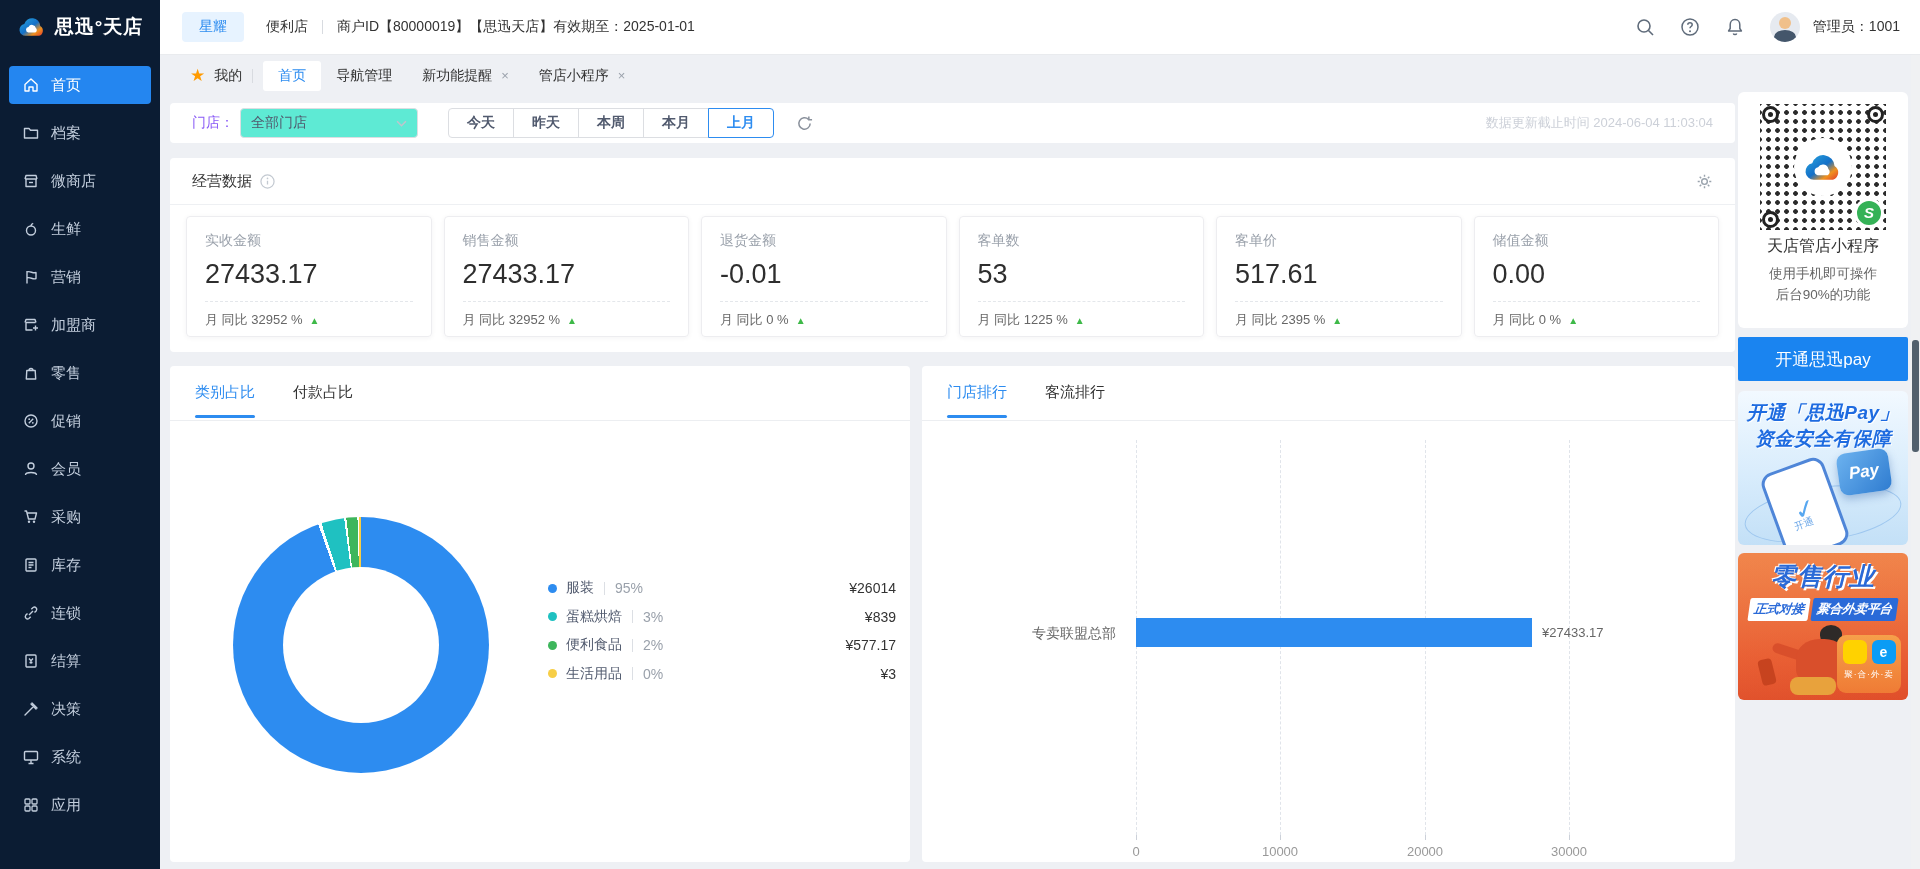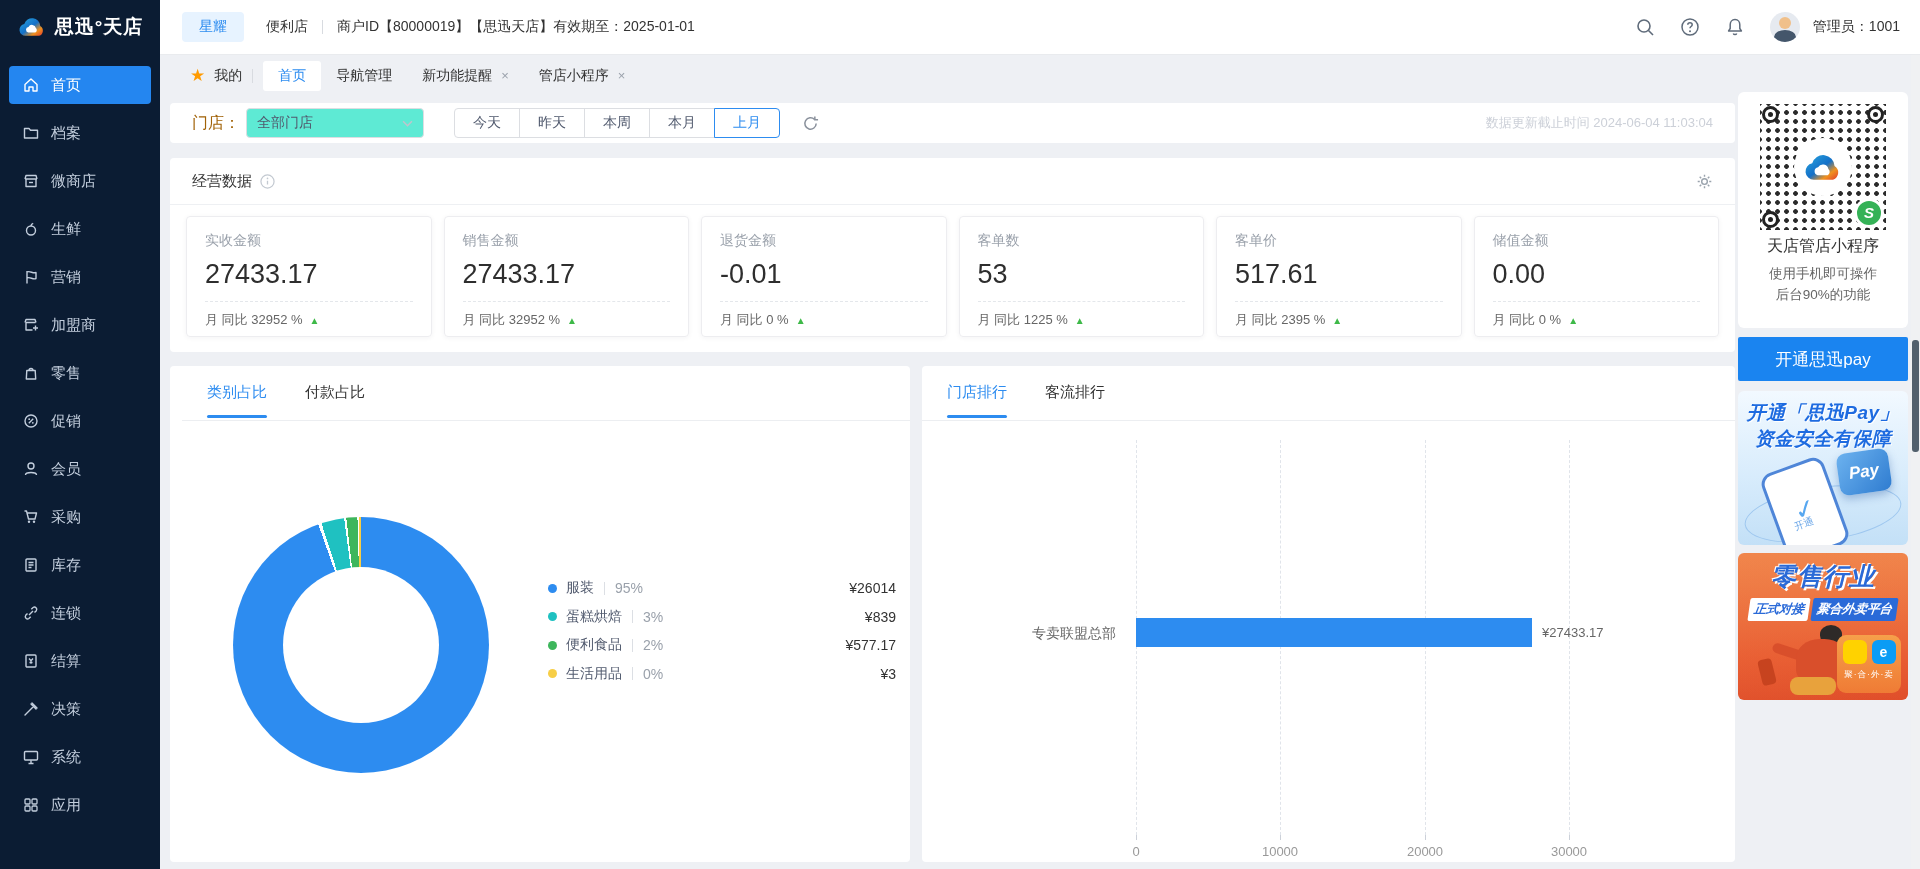--- a/index.html
+++ b/index.html
@@ -39,25 +39,25 @@
   .tab { display:flex; align-items:center; gap:9px; padding:6px 15px; color:#333; cursor:pointer; border-radius:3px; }
   .tab.active { background:#fff; color:#2d8cf0; }
   .tab .close { color:#9aa1ab; font-size:13px; cursor:pointer; }
   .tabbar .v-divider { margin:0 10px; }
 
   
   .content { position:absolute; left:160px; top:96px; width:1585px; bottom:0; }
 
   .filter-card { position:absolute; left:10px; top:7px; width:1565px; height:40px; background:#fff;
     border-radius:4px; display:flex; align-items:center; padding:0 22px; }
-  .filter-label { font-size:16px; color:#a16207; }
+  .filter-label { font-size:14px; color:#8b5cf6; }
   .select { width:178px; height:30px; border:1px solid #dcdee2; border-radius:4px; margin-left:6px;
     display:flex; align-items:center; padding:0 10px; font-size:14px; color:#515a6e; cursor:pointer; background:#5eead4; }
   .select svg { margin-left:auto; }
-  .range-group { display:flex; margin-left:30px; }
+  .range-group { display:flex; margin-left:30px;font-weight:bold; }
   .range-btn { width:66px; height:30px; background:#fff; border:1px solid #dcdee2; margin-left:-1px;
     font-size:14px; color:#515a6e; display:flex; align-items:center; justify-content:center; cursor:pointer; position:relative; }
   .range-btn:first-child { border-radius:4px 0 0 4px; margin-left:0; }
   .range-btn:last-child { border-radius:0 4px 4px 0; }
   .range-btn.active { color:#2d8cf0; border-color:#2d8cf0; z-index:2; }
   .refresh { margin-left:22px; cursor:pointer; width:17px; height:17px; }
   .update-time { margin-left:auto; font-size:13px; color:#ccd0d8; }
 
   .panel { background:#fff; border-radius:4px; position:absolute; }
   .metrics-panel { left:10px; top:62px; width:1565px; height:194px; }
@@ -71,21 +71,21 @@
   .card-value { font-size:27px; color:#2e2e2e; margin-top:9px; font-weight:500; }
   .card-foot { border-top:1px dashed #e4e7eb; margin-top:11px; padding-top:9px; font-size:13px; color:#666;
     display:flex; align-items:center; gap:7px; }
   .up-tri { color:#3eb948; font-size:10px; }
 
   .panel-head { height:55px; display:flex; align-items:flex-start; gap:38px; padding:0 25px; border-bottom:1px solid #eceef1; }
   .ptab { font-size:15px; color:#333; line-height:52px; position:relative; cursor:pointer; }
   .ptab.active { color:#2d8cf0; }
   .ptab.active::after { content:""; position:absolute; left:0; right:0; bottom:0; height:3px; background:#2d8cf0; border-radius:2px; }
 
-  .cat-panel { left:10px; top:270px; width:740px; height:496px;padding-left:12px; }
+  .cat-panel { left:10px; top:270px; width:740px; height:496px; }
   .rank-panel { left:762px; top:270px; width:813px; height:496px; }
 
   
   .donut { position:absolute; left:63px; top:151px; width:256px; height:256px; border-radius:50%;
     background:conic-gradient(#2d8cf0 0deg 340.5deg,#fff 340.5deg 342deg,#1fc1c1 342deg 352.4deg,
       #fff 352.4deg 353.4deg,#3db65c 353.4deg 358.4deg,#fff 358.4deg 358.9deg,#f7ce46 358.9deg 360deg); }
   .donut::after { content:""; position:absolute; inset:50px; border-radius:50%; background:#fff; }
   .legend { position:absolute; left:378px; top:208px; width:348px; }
   .legend-row { display:flex; align-items:center; height:28.5px; font-size:14px; }
   .dot { width:9px; height:9px; border-radius:50%; margin-right:9px; }

